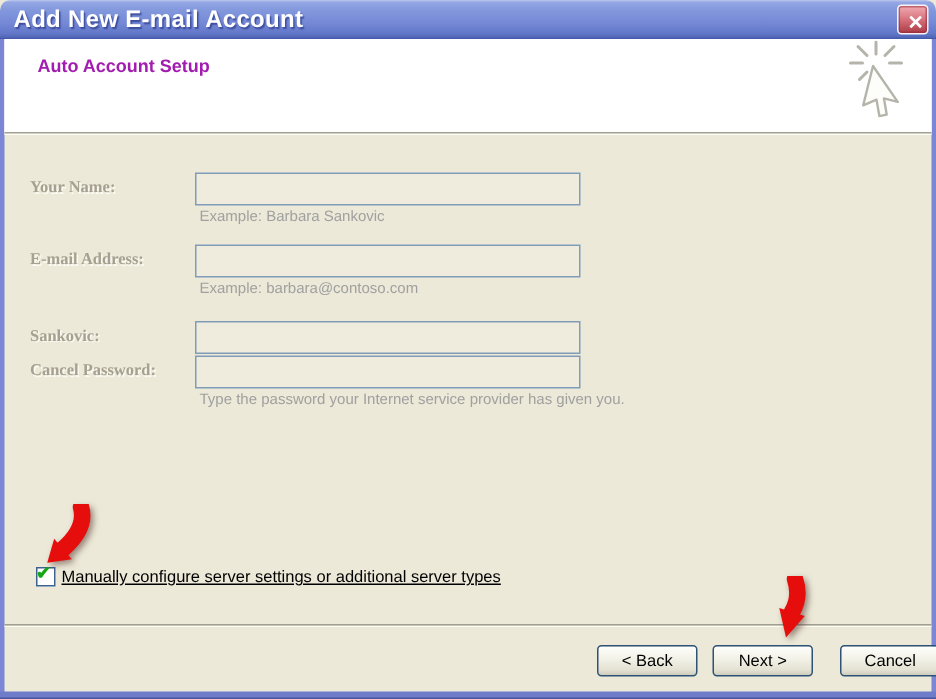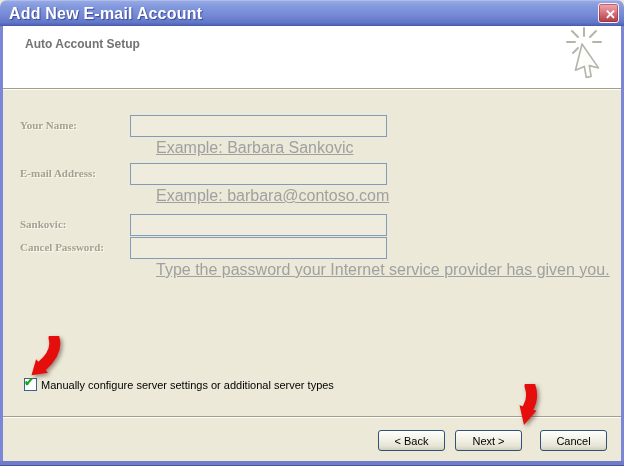--- a/index.html
+++ b/index.html
@@ -25,50 +25,50 @@
   }
   
   .b-left,.b-right{position:absolute;top:26px;bottom:0;width:3px;background:#7b87d6;}
   .b-left{left:0}.b-right{right:0}
   .b-bottom{position:absolute;left:0;right:0;bottom:0;height:4px;background:#6f7cca;border-bottom:1px solid #47549e;}
   
   .header{
     position:absolute;left:3px;right:3px;top:26px;height:62px;background:#ffffff;
     border-bottom:1px solid #a09f91;box-shadow:0 1px 0 #fffef5;
   }
-  .header-title{position:absolute;left:25px;top:37px;font-size:12px;font-weight:bold;color:#737373;text-align:center;}
+  .header-title{position:absolute;left:25px;top:37px;font-size:12px;font-weight:bold;color:#a21caf;text-align:center;}
   .wizard-icon{position:absolute;left:563px;top:27px;}
   
   .fld-label{
     position:absolute;left:20px;font-size:11px;font-weight:bold;color:#a5a08f;
     text-shadow:1px 1px 0 #fbfaf2;white-space:nowrap;font-family:Liberation Serif, serif;
   }
   .txt-input{
     position:absolute;left:130px;width:249px;height:18px;
     border:1px solid #7f9db9;background:#efecdd;font-family:"Liberation Sans",sans-serif;
     font-size:11px;padding:1px 3px;box-sizing:content-box;
   }
-  .note{position:absolute;left:156px;font-size:16px;color:#a0a0a0;white-space:nowrap;text-decoration:underline;}
+  .note{position:absolute;left:133px;font-size:10px;color:#a0a0a0;white-space:nowrap;}
   
   .checkbox{
     position:absolute;left:24px;top:378px;width:13px;height:13px;background:#fff;
     border:1px solid #3c628f;box-sizing:border-box;cursor:default;
   }
   .check-glyph{position:absolute;left:-1px;top:-3px;font-size:12px;line-height:13px;color:#16a716;font-weight:bold;}
-  .checkbox-label{position:absolute;left:41px;top:379px;font-size:11px;color:#000;white-space:nowrap;cursor:default;}
+  .checkbox-label{position:absolute;left:41px;top:379px;font-size:11px;color:#000;white-space:nowrap;cursor:default;text-decoration:underline;}
   
   .divider-bottom{
     position:absolute;left:3px;right:3px;top:416px;height:0;
     border-top:1px solid #a09f91;box-shadow:0 1px 0 #fffef5;
   }
   .btn{
     position:absolute;top:430px;width:67px;height:21px;border-radius:3px;
     border:1px solid #2f5376;color:#000;font-family:"Liberation Sans",sans-serif;font-size:11px;
     background:linear-gradient(180deg,#fefefb 0%,#f2f1e7 45%,#e4e2d2 82%,#cfcdbd 100%);
-    box-shadow:inset 0 1px 0 #ffffff;cursor:default;padding:0;text-align:center;
+    box-shadow:inset 0 1px 0 #ffffff;cursor:default;padding:0;text-align:center;margin-left:20px;
   }
   .btn-back{left:378px}.btn-next{left:455px}.btn-cancel{left:540px}
   
   .anno{position:absolute;pointer-events:none;filter:drop-shadow(2px 2px 2px rgba(80,50,40,.55));}
   .anno-checkbox{left:22px;top:336px;}
   .anno-next{left:506px;top:384px;}
 </style>
 </head>
 <body>
 

